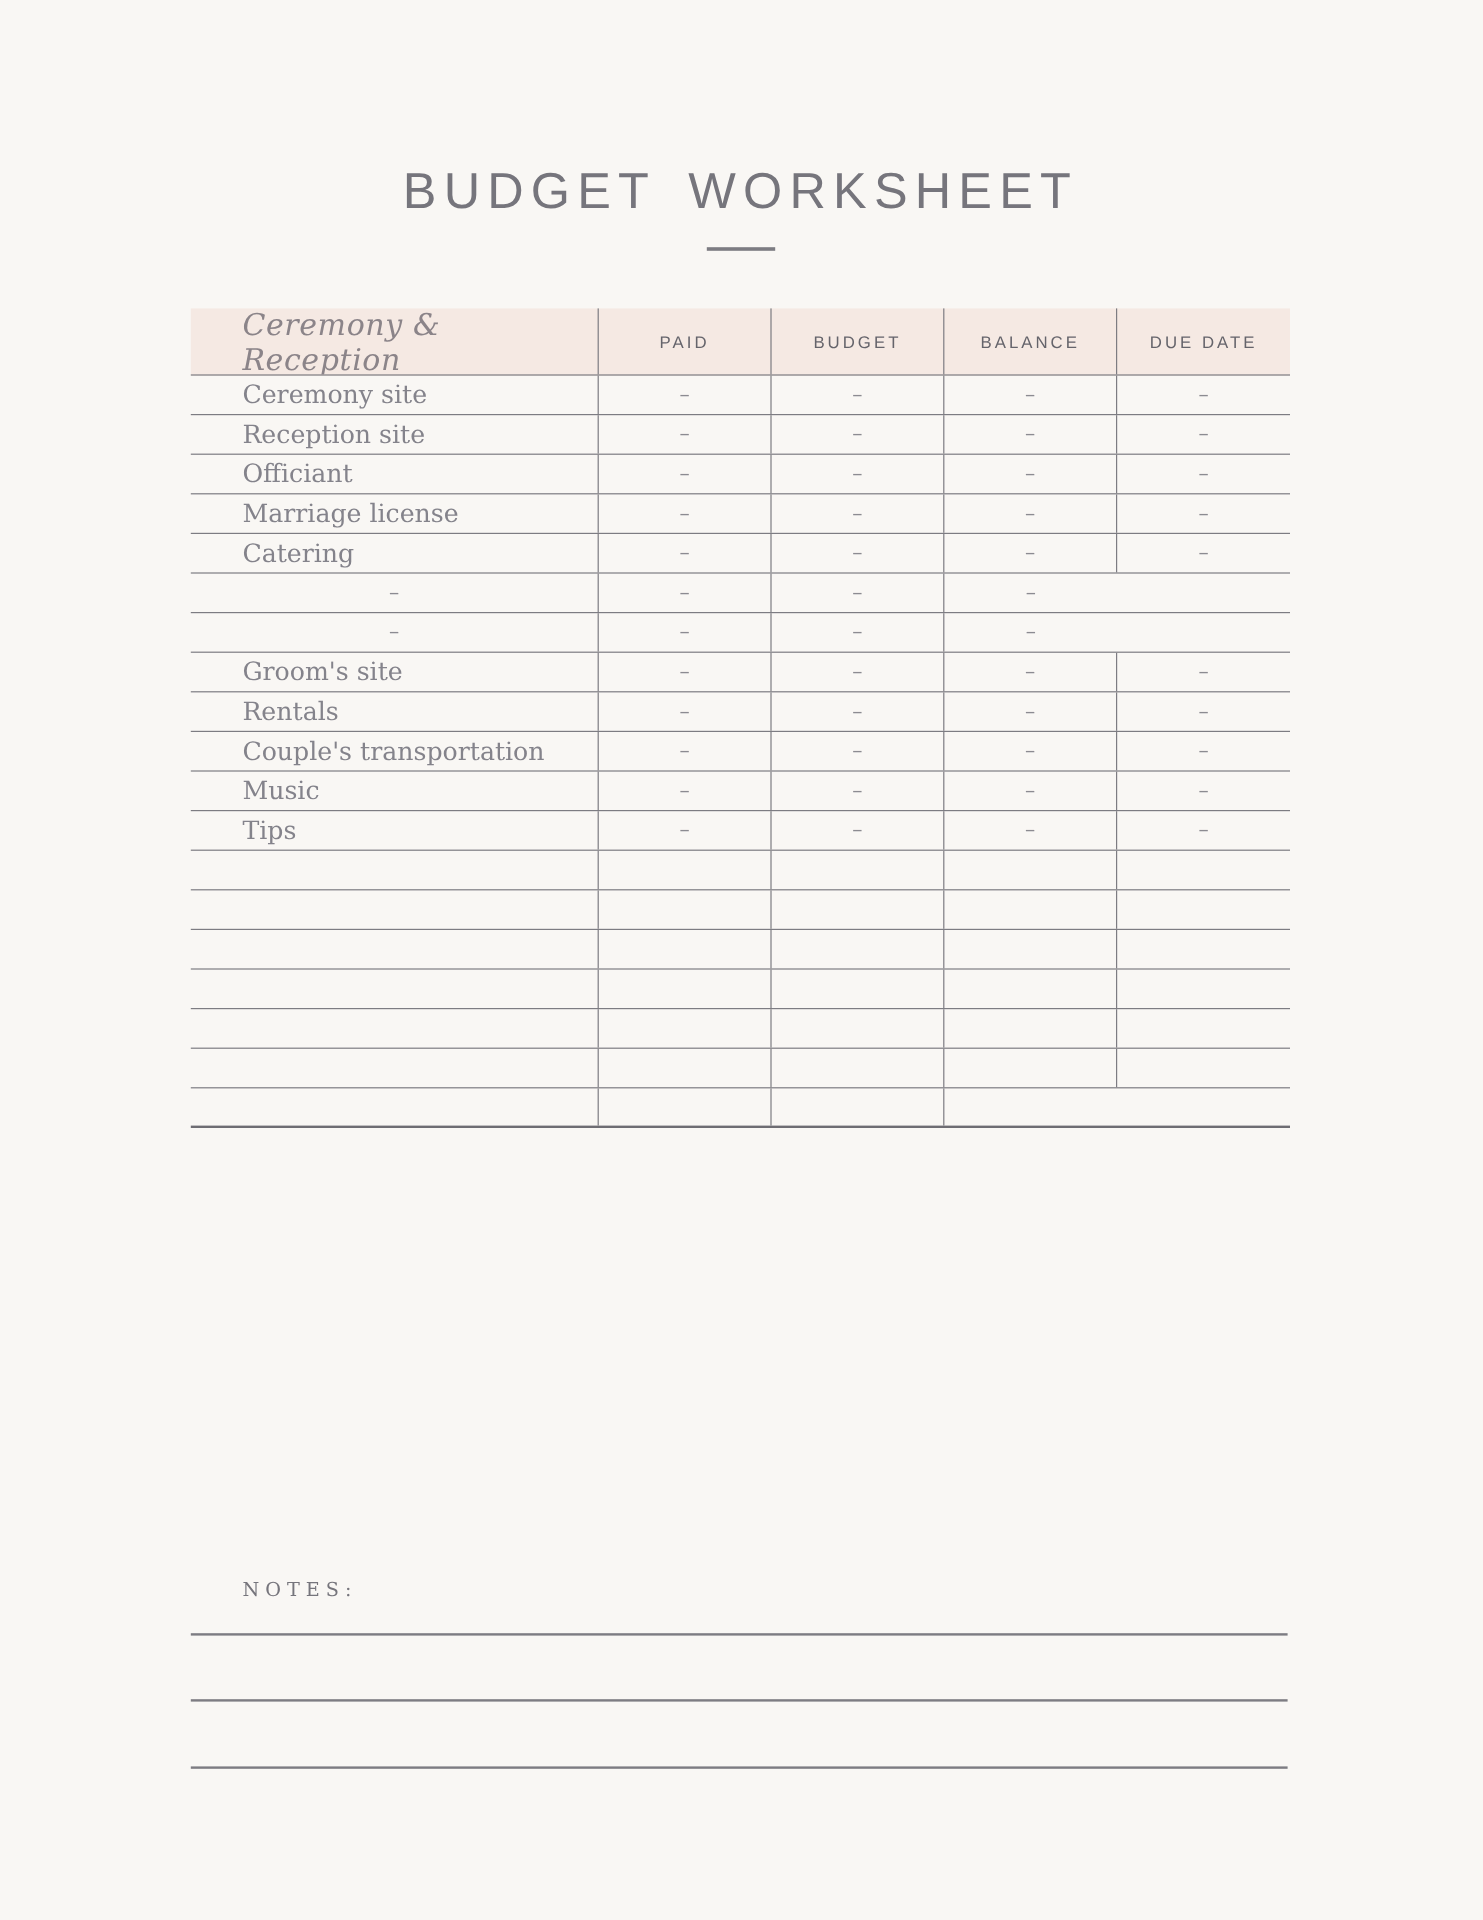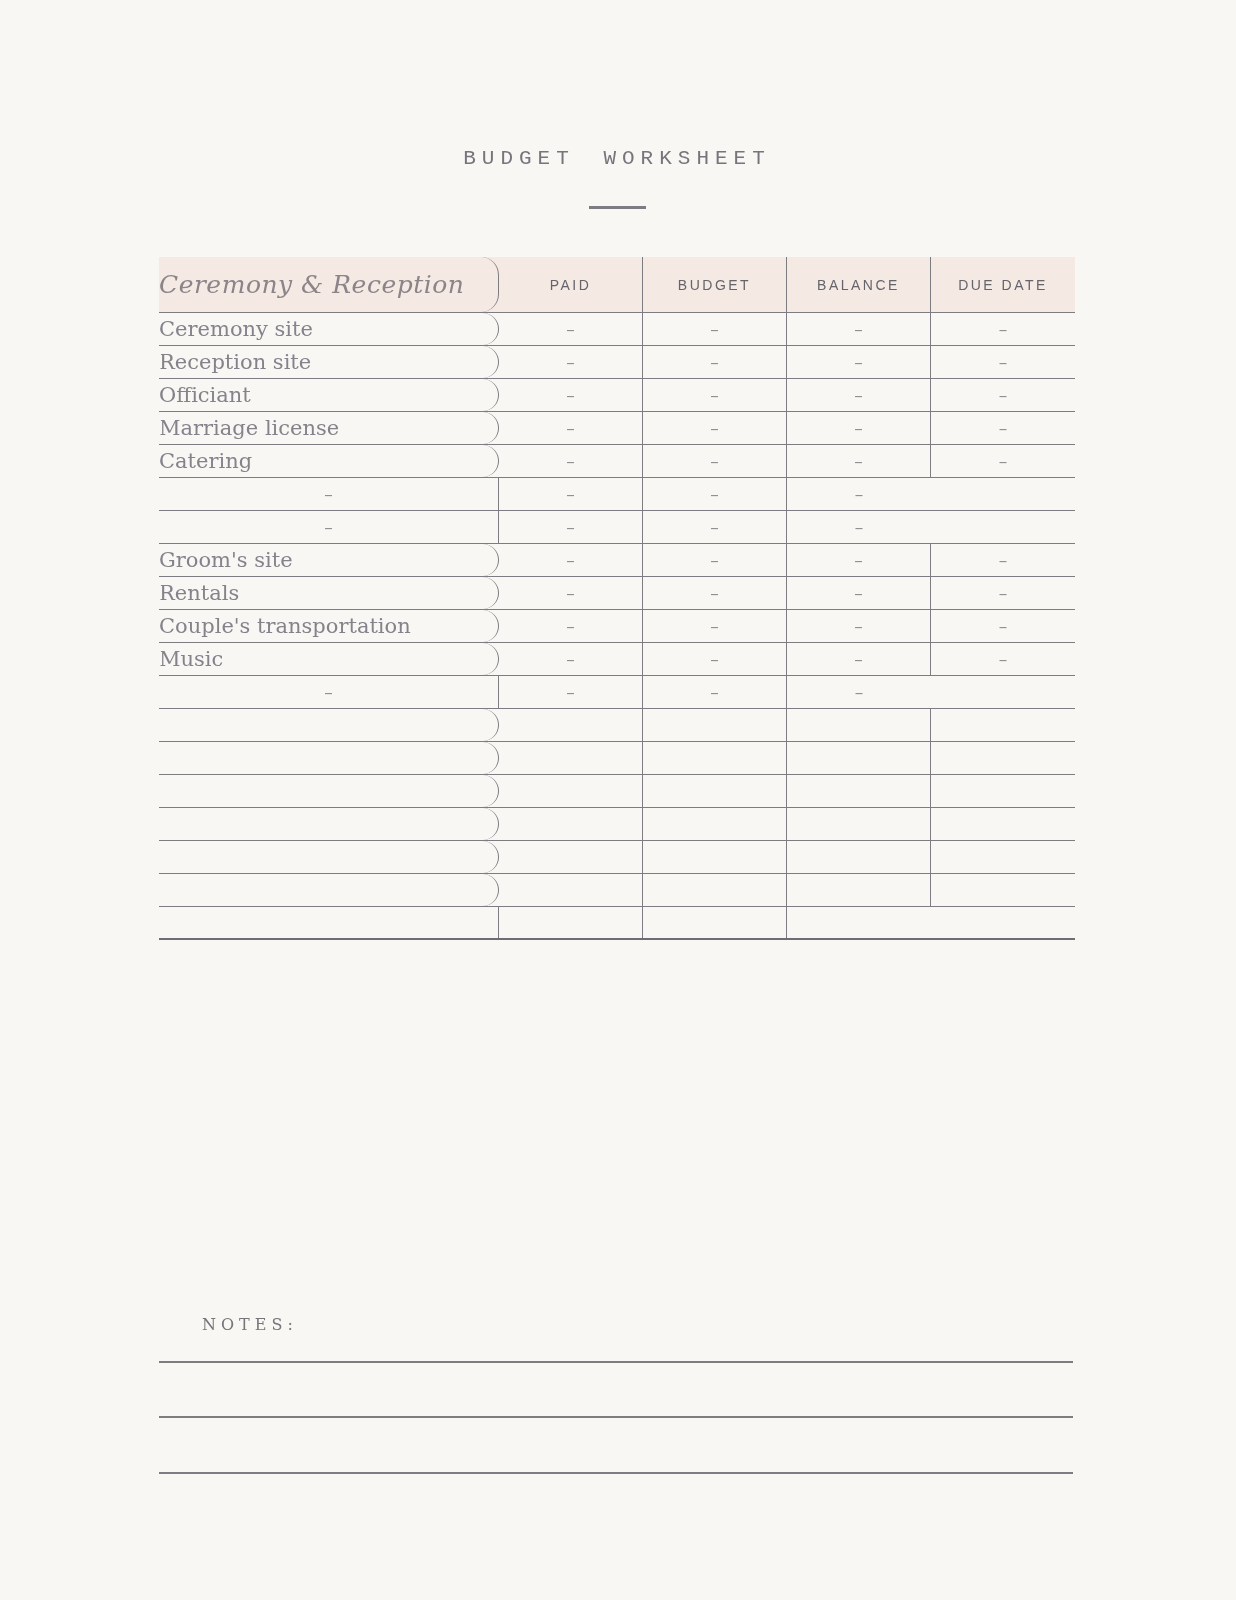--- a/index.html
+++ b/index.html
@@ -10,23 +10,23 @@
     margin:0 auto;
     background:var(--page-bg, #f9f7f4);
     font-family:"DejaVu Serif", serif;
     overflow:hidden;
   }
   .title-wrap {
     position:absolute; left:159px; top:138px; width:916px;
     text-align:center;
   }
   .page-title {
-    font-family:Liberation Mono, monospace;
+    font-family:Liberation Sans, sans-serif;
     font-weight:400;
-    font-size:21px;
+    font-size:42px;
     line-height:42px;
     letter-spacing:6px;
     word-spacing:10px;
     color:var(--title-text, #76757c);
   }
   .title-divider {
     width:57px; height:3px;
     margin:26px auto 0;
     background:var(--line, #7d7c82);
   }
@@ -47,21 +47,21 @@
     border-bottom:2px solid var(--line-dark, #6e6d73);
   }
   .cell {
     display:flex; align-items:center; justify-content:center;
     border-right:1.5px solid var(--line, #7d7c82);
     overflow:hidden;
   }
   .cell:last-child { border-right:none; }
   .cell.label-cell {
     justify-content:flex-start;
-    border-radius:18px;
+    padding-left:43px;
   }
   .section-title {
     font-style:italic;
     font-size:25px;
     letter-spacing:0.5px;
     color:var(--section-text, #8b8489);
   }
   .col-head {
     font-family:"Liberation Sans", sans-serif;
     font-size:14px;
@@ -192,20 +192,21 @@
 
     <div class="trow">
       <div class="cell label-cell row-label">Music</div>
       <div class="cell value">–</div>
       <div class="cell value">–</div>
       <div class="cell value">–</div>
       <div class="cell value">–</div>
     </div>
 
     <div class="trow">
+      <div class="cell label-cell row-label">Tips</div>
       <div class="cell value">–</div>
       <div class="cell value">–</div>
       <div class="cell value">–</div>
       <div class="cell value">–</div>
     </div>
 
     <div class="trow">
       <div class="cell label-cell row-label"></div>
       <div class="cell value"></div>
       <div class="cell value"></div>

